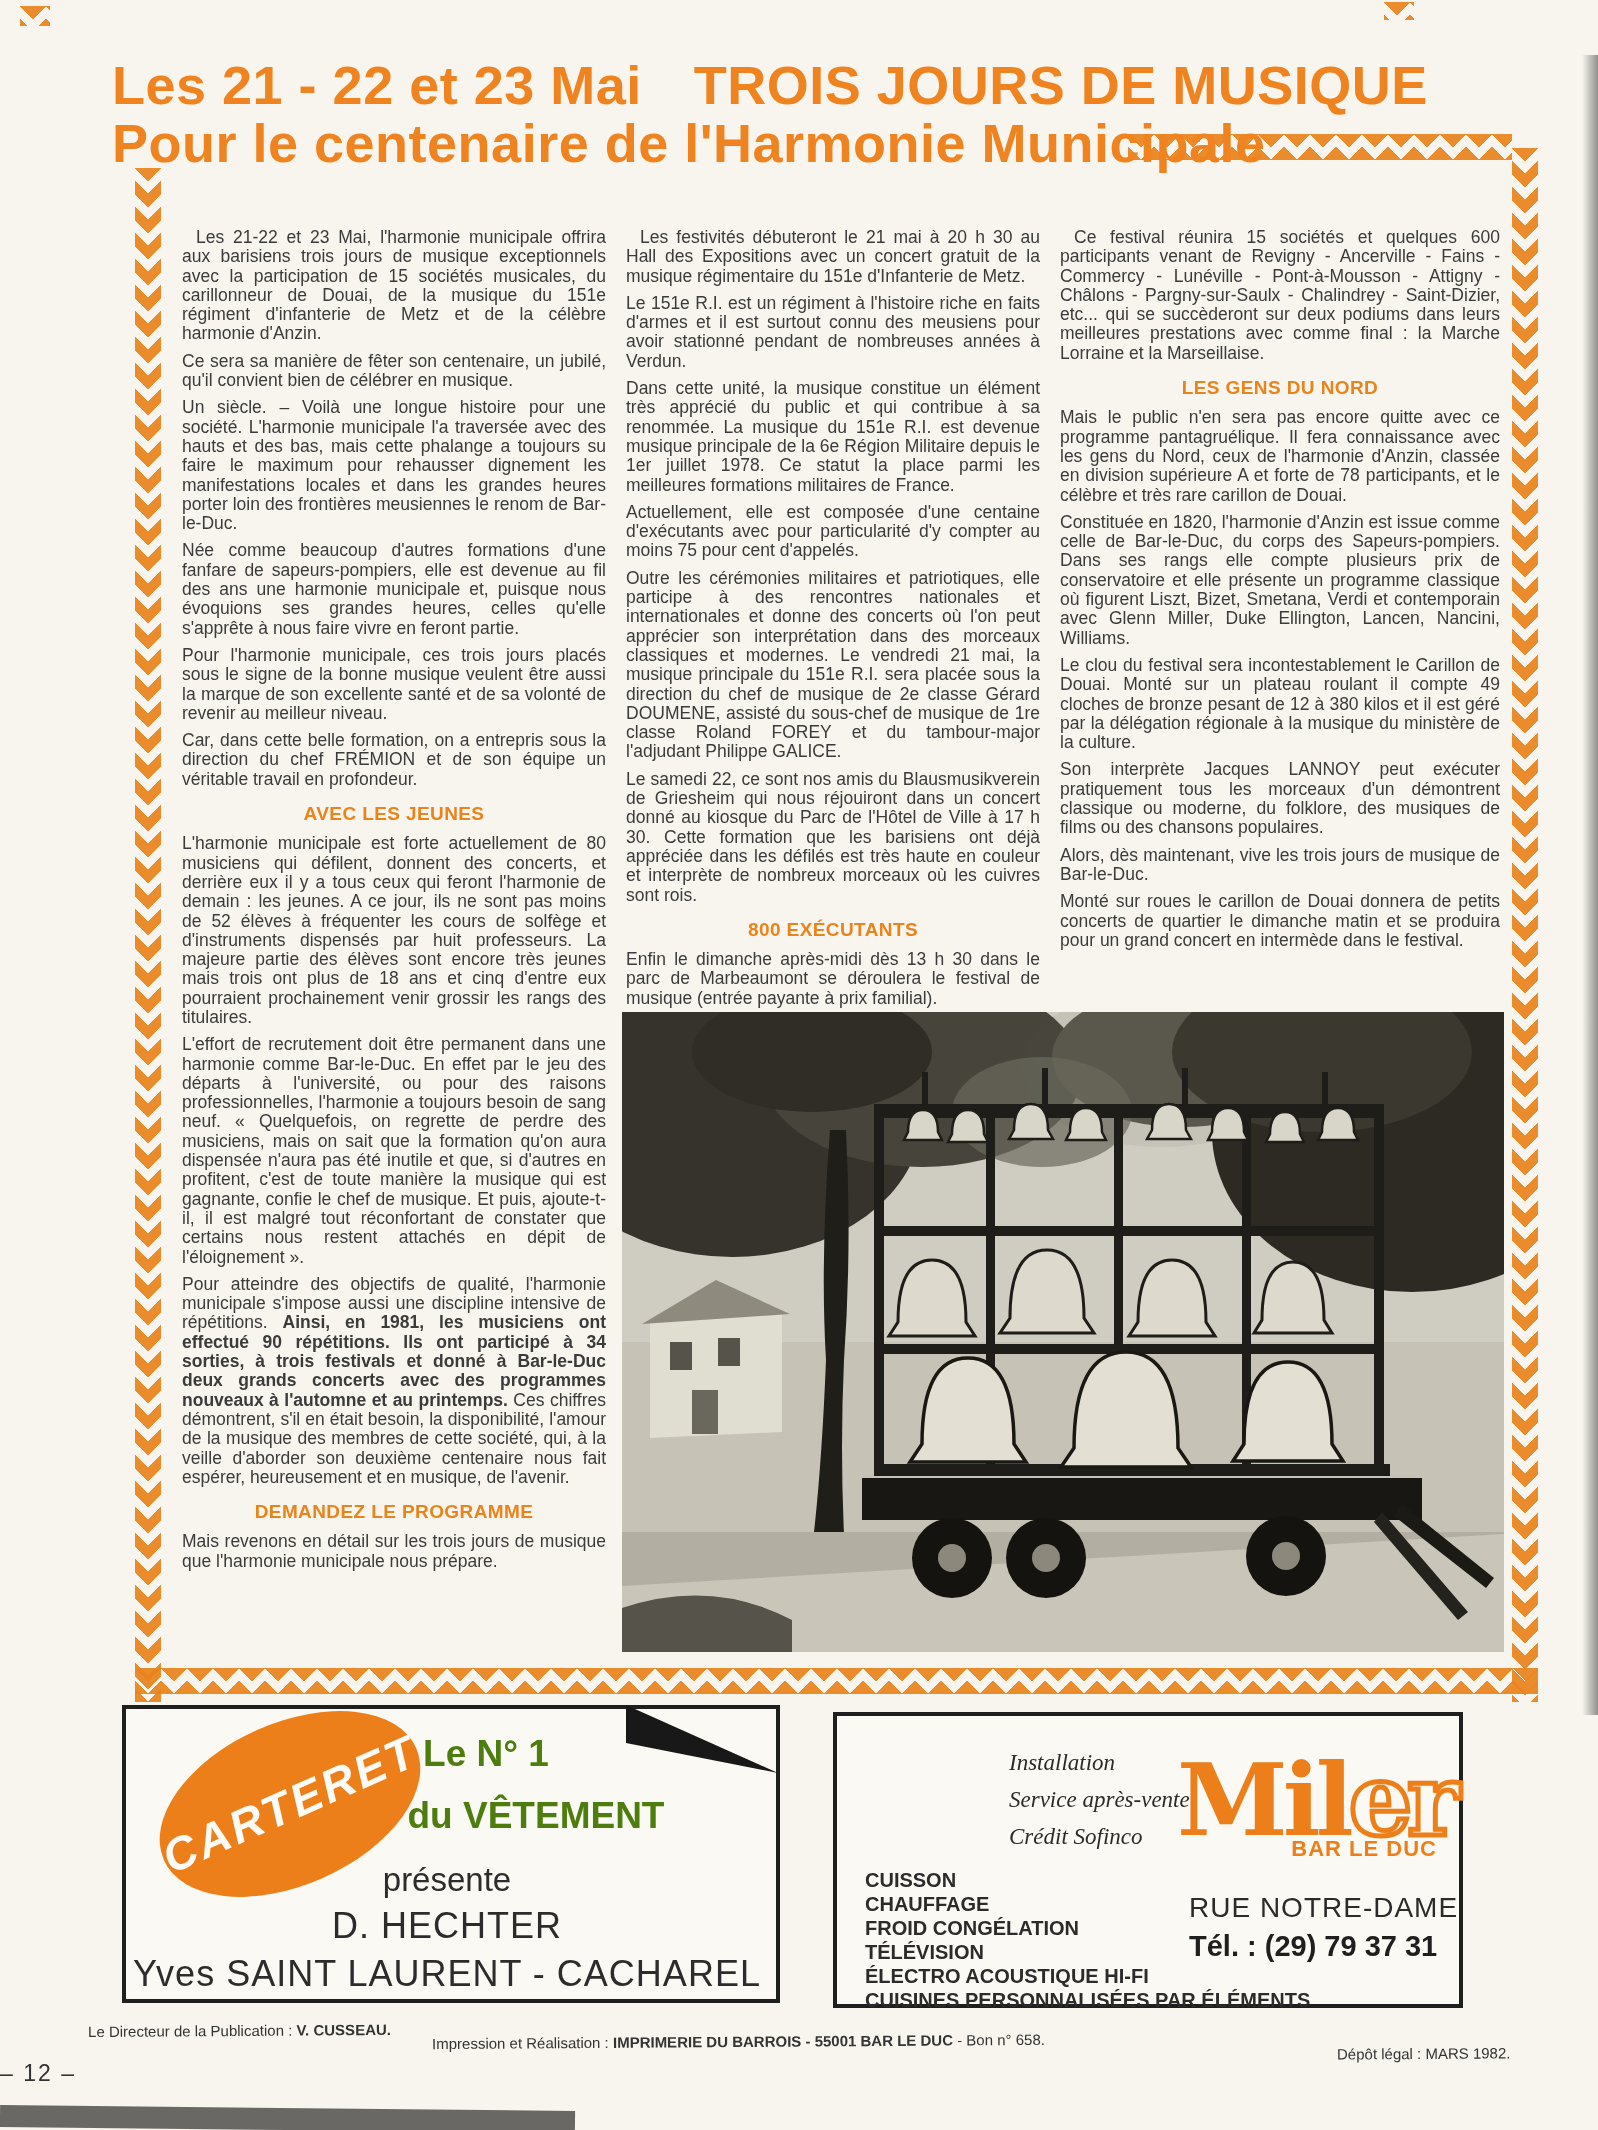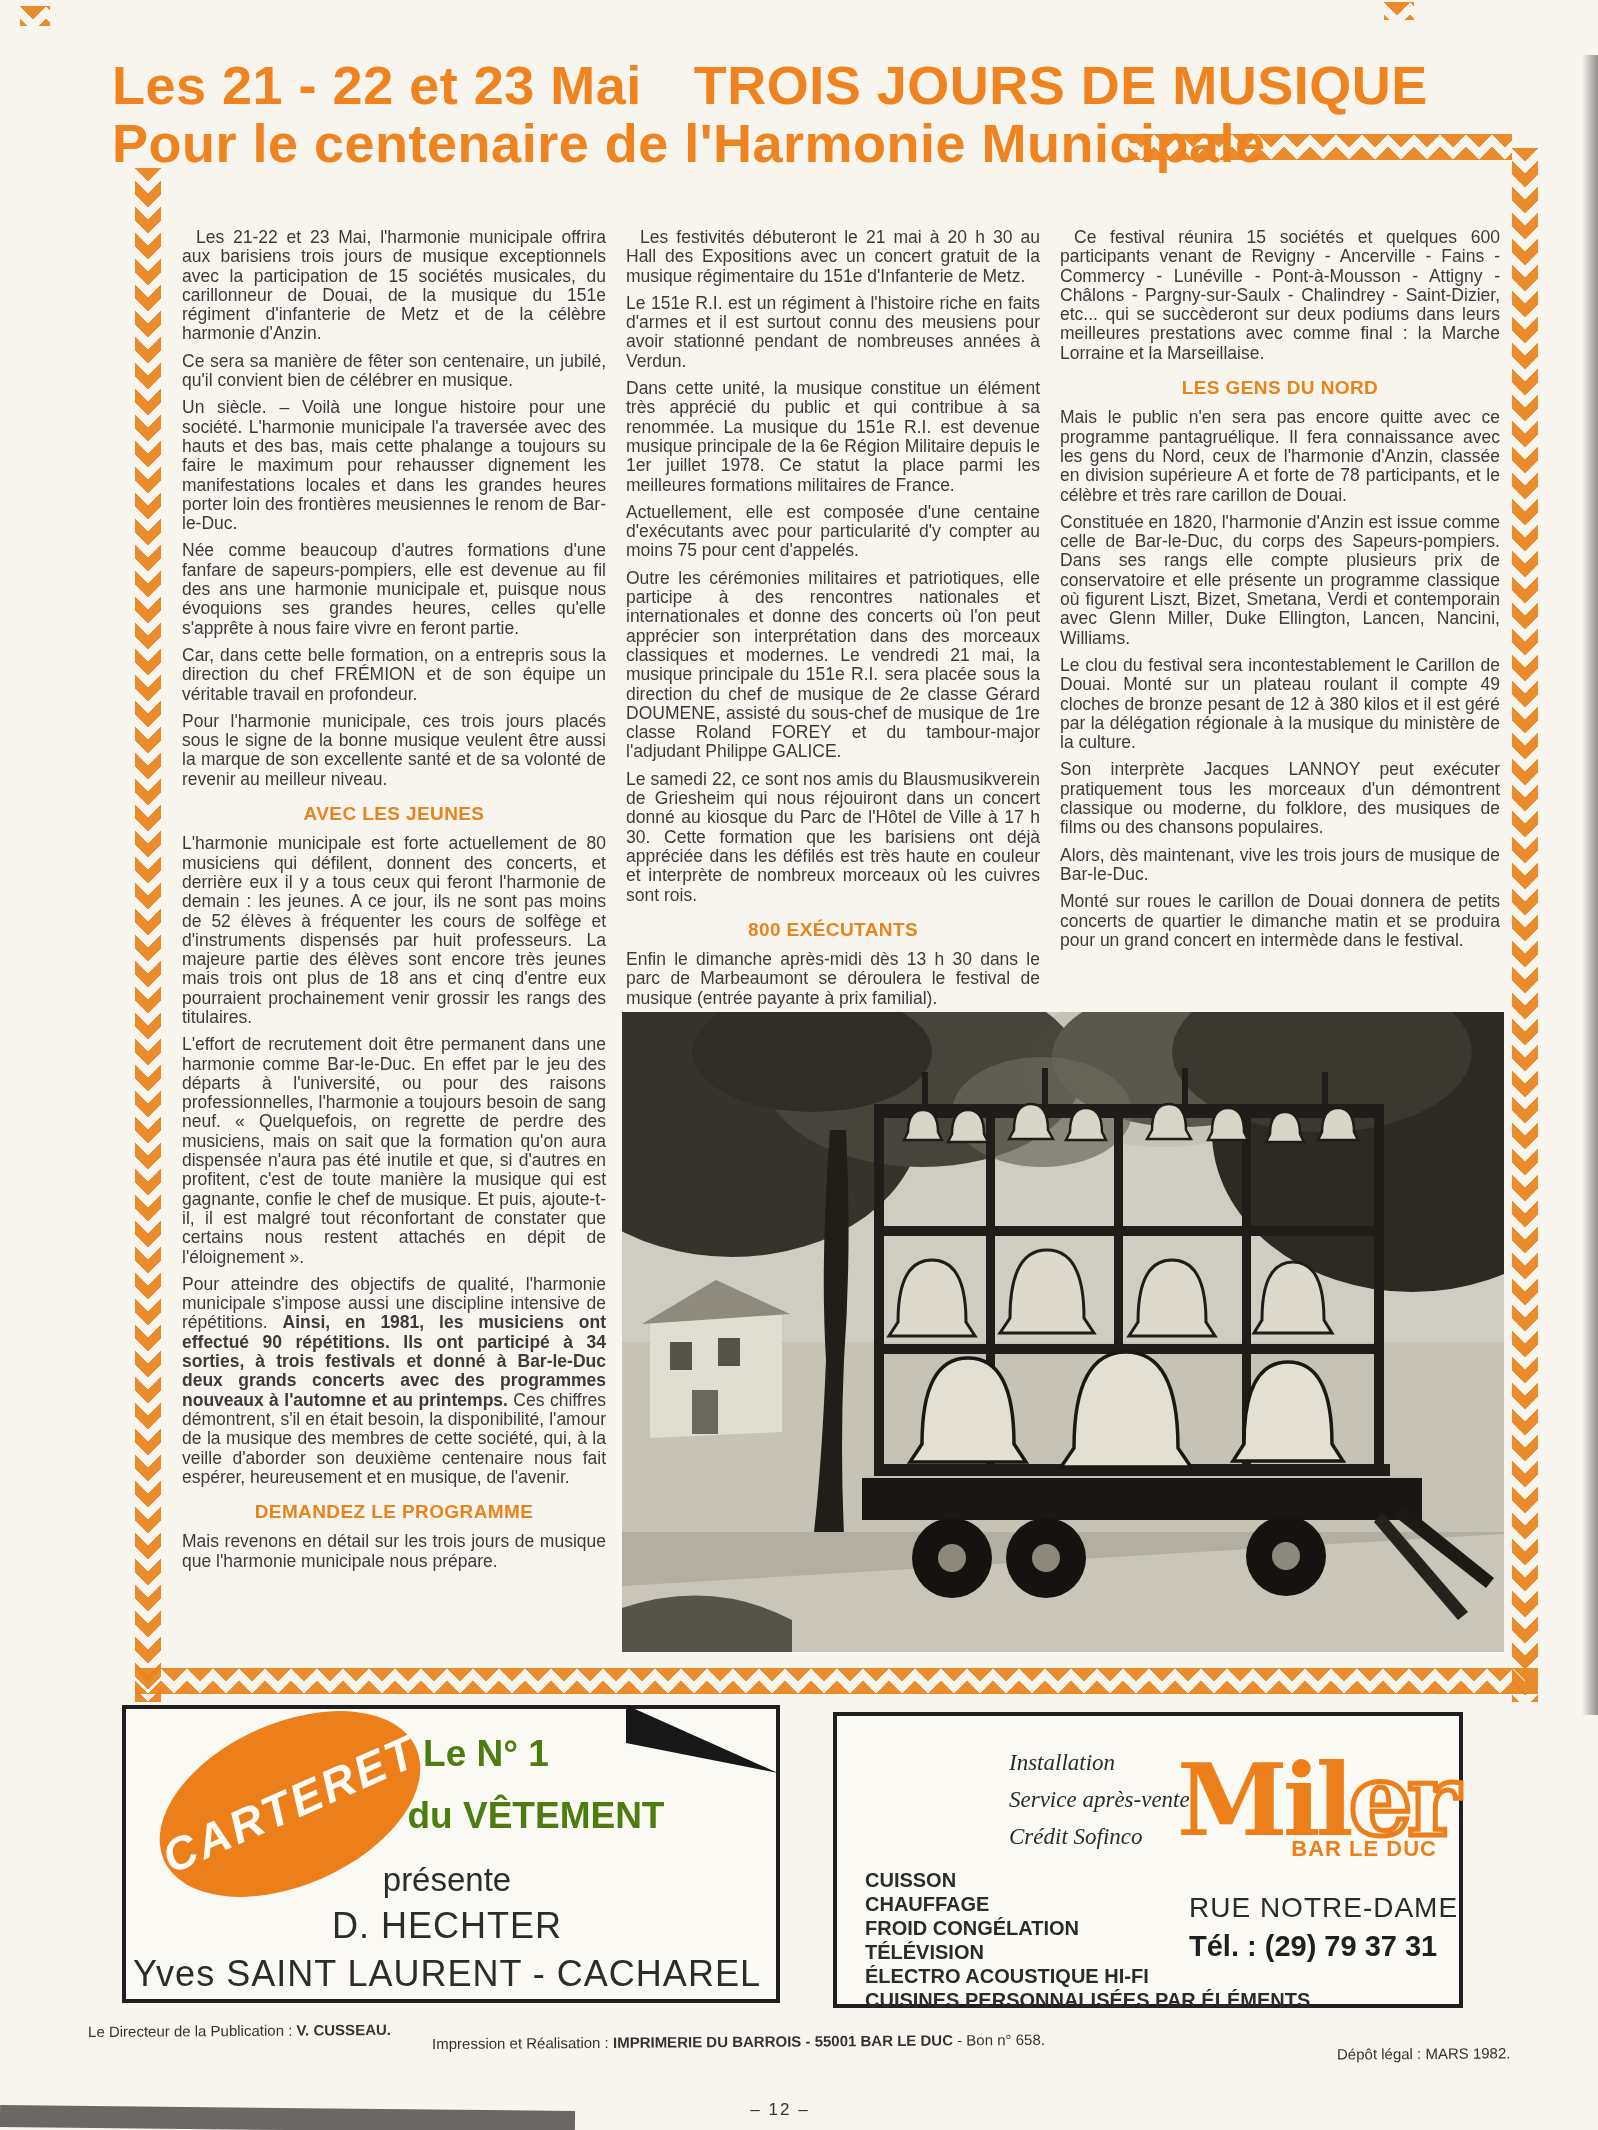--- a/index.html
+++ b/index.html
@@ -87,21 +87,21 @@
   .miler-city { margin-top:-14px; font-family:"Liberation Sans", sans-serif; font-weight:bold; font-size:22px; letter-spacing:1px; color:#ec7f1a; }
   .miler-addr  { position:absolute; left:352px; top:176px; font-size:28px; color:#2b2b2b; letter-spacing:1px; white-space:nowrap; }
   .miler-phone { position:absolute; left:352px; top:214px; font-size:29px; font-weight:bold; color:#1f1f1f; white-space:nowrap; }
 
   
   .foot { position:absolute; font-size:15px; color:#333; white-space:nowrap; }
   .foot .b { font-weight:bold; }
   .foot-left   { left:88px;   top:2022px; transform:rotate(-0.4deg); }
   .foot-center { left:432px;  top:2033px; transform:rotate(-0.4deg); }
   .foot-right  { left:1337px; top:2045px; transform:rotate(-0.4deg); }
-  .page-num { position:absolute; left:0; top:2060px; width:1560px; text-align:center; font-size:17px; letter-spacing:2px; color:#333;margin-top:40px; }
+  .page-num { position:absolute; left:0; top:2060px; width:1560px; font-size:23px; letter-spacing:2px; color:#333; }
 
   
   .scan-right  { position:absolute; left:1582px; top:55px; width:16px; height:1660px; background:linear-gradient(90deg, rgba(60,60,58,0), rgba(60,60,58,.55)); }
   .scan-bottom { position:absolute; left:0; top:2108px; width:575px; height:22px; background:#504f4b; transform:rotate(.6deg); opacity:.85; }
 </style>
 </head>
 <body>
 
 <div class="page">
 
@@ -113,22 +113,22 @@
   <div class="orn orn-title"></div>
 
   <div class="title-l1"><span>Les 21 - 22 et 23 Mai</span><span class="title-gap"></span><span>TROIS JOURS DE MUSIQUE</span></div>
   <div class="title-l2">Pour le centenaire de l'Harmonie Municipale</div>
 
   <div class="col" id="col1">
       <p class="col-p ind">Les 21-22 et 23 Mai, l'harmonie municipale offrira aux barisiens trois jours de musique exceptionnels avec la participation de 15 sociétés musicales, du carillonneur de Douai, de la musique du 151e régiment d'infanterie de Metz et de la célèbre harmonie d'Anzin.</p>
       <p class="col-p">Ce sera sa manière de fêter son centenaire, un jubilé, qu'il convient bien de célébrer en musique.</p>
       <p class="col-p">Un siècle. – Voilà une longue histoire pour une société. L'harmonie municipale l'a traversée avec des hauts et des bas, mais cette phalange a toujours su faire le maximum pour rehausser dignement les manifestations locales et dans les grandes heures porter loin des frontières meusiennes le renom de Bar-le-Duc.</p>
       <p class="col-p">Née comme beaucoup d'autres formations d'une fanfare de sapeurs-pompiers, elle est devenue au fil des ans une harmonie municipale et, puisque nous évoquions ses grandes heures, celles qu'elle s'apprête à nous faire vivre en feront partie.</p>
+      <p class="col-p">Pour l'harmonie municipale, ces trois jours placés sous le signe de la bonne musique veulent être aussi la marque de son excellente santé et de sa volonté de revenir au meilleur niveau.</p>
       <p class="col-p">Car, dans cette belle formation, on a entrepris sous la direction du chef FRÉMION et de son équipe un véritable travail en profondeur.</p>
-      <p class="col-p">Pour l'harmonie municipale, ces trois jours placés sous le signe de la bonne musique veulent être aussi la marque de son excellente santé et de sa volonté de revenir au meilleur niveau.</p>
       <h3 class="col-head">AVEC LES JEUNES</h3>
       <p class="col-p">L'harmonie municipale est forte actuellement de 80 musiciens qui défilent, donnent des concerts, et derrière eux il y a tous ceux qui feront l'harmonie de demain : les jeunes. A ce jour, ils ne sont pas moins de 52 élèves à fréquenter les cours de solfège et d'instruments dispensés par huit professeurs. La majeure partie des élèves sont encore très jeunes mais trois ont plus de 18 ans et cinq d'entre eux pourraient prochainement venir grossir les rangs des titulaires.</p>
       <p class="col-p">L'effort de recrutement doit être permanent dans une harmonie comme Bar-le-Duc. En effet par le jeu des départs à l'université, ou pour des raisons professionnelles, l'harmonie a toujours besoin de sang neuf. « Quelquefois, on regrette de perdre des musiciens, mais on sait que la formation qu'on aura dispensée n'aura pas été inutile et que, si d'autres en profitent, c'est de toute manière la musique qui est gagnante, confie le chef de musique. Et puis, ajoute-t-il, il est malgré tout réconfortant de constater que certains nous restent attachés en dépit de l'éloignement ».</p>
       <p class="col-p"><span>Pour atteindre des objectifs de qualité, l'harmonie municipale s'impose aussi une discipline intensive de répétitions. </span><span class="b">Ainsi, en 1981, les musiciens ont effectué 90 répétitions. Ils ont participé à 34 sorties, à trois festivals et donné à Bar-le-Duc deux grands concerts avec des programmes nouveaux à l'automne et au printemps.</span><span> Ces chiffres démontrent, s'il en était besoin, la disponibilité, l'amour de la musique des membres de cette société, qui, à la veille d'aborder son deuxième centenaire nous fait espérer, heureusement et en musique, de l'avenir.</span></p>
       <h3 class="col-head">DEMANDEZ LE PROGRAMME</h3>
       <p class="col-p">Mais revenons en détail sur les trois jours de musique que l'harmonie municipale nous prépare.</p>
     </div>
   <div class="col" id="col2">
       <p class="col-p ind">Les festivités débuteront le 21 mai à 20 h 30 au Hall des Expositions avec un concert gratuit de la musique régimentaire du 151e d'Infanterie de Metz.</p>
       <p class="col-p">Le 151e R.I. est un régiment à l'histoire riche en faits d'armes et il est surtout connu des meusiens pour avoir stationné pendant de nombreuses années à Verdun.</p>

